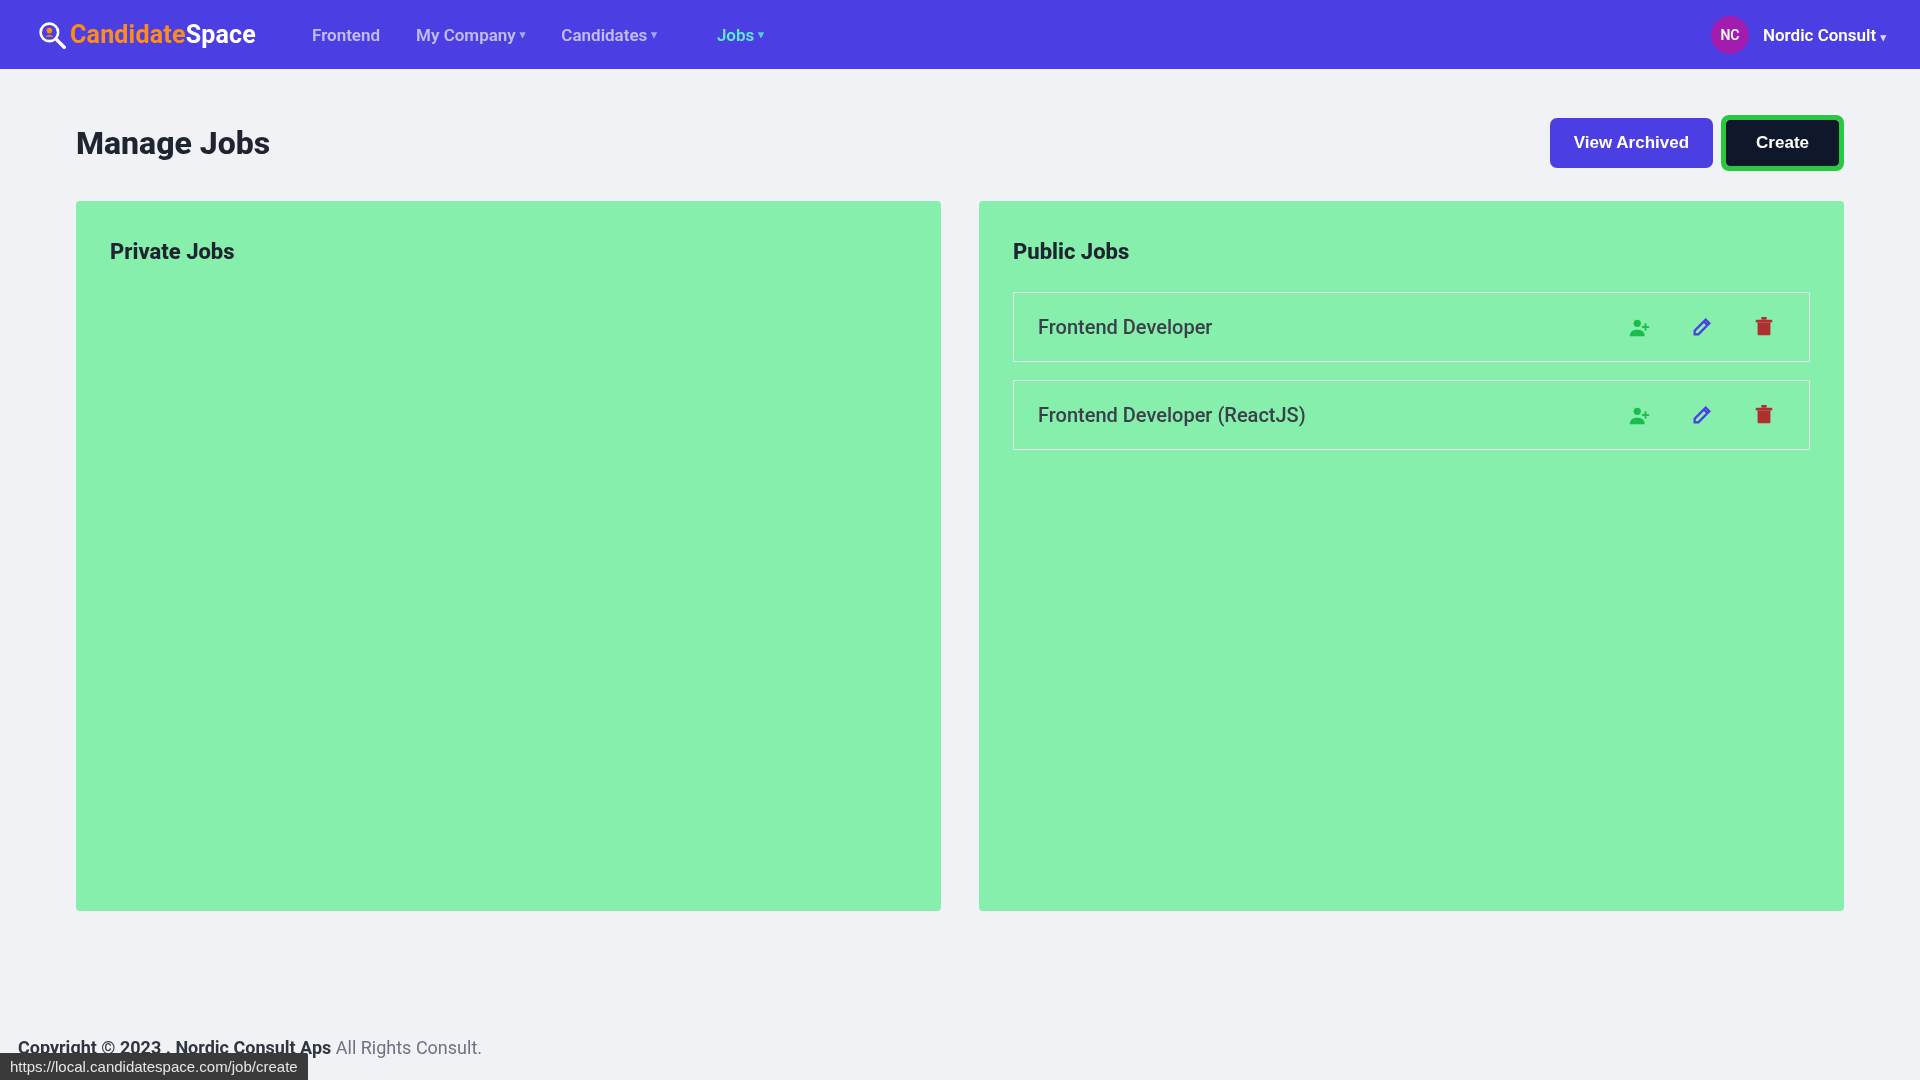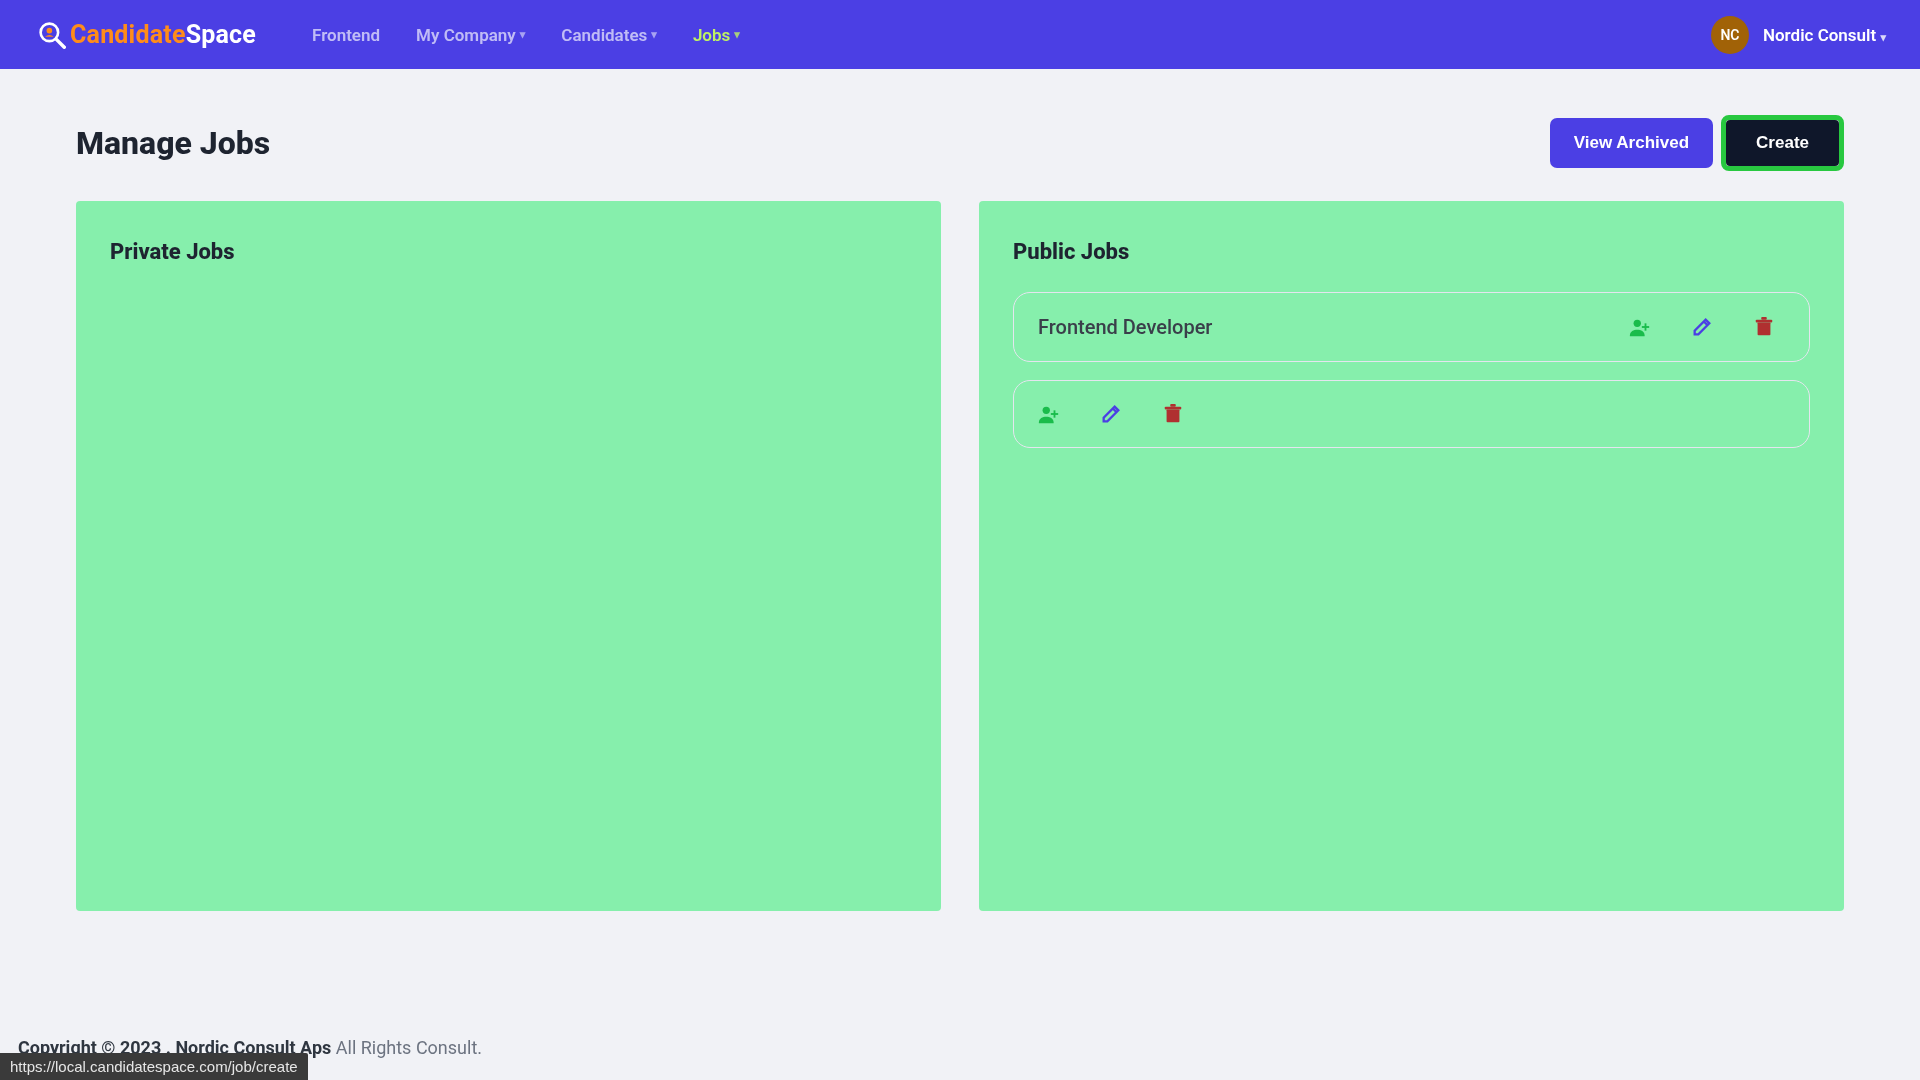--- a/index.html
+++ b/index.html
@@ -7,40 +7,40 @@
 
   
   .navbar { background:#4b3fe4; height:69px; display:flex; align-items:center; padding:0 34px 0 38px; color:#fff; }
   .logo { display:flex; align-items:flex-end; gap:4px; margin-right:56px; }
   .logo-icon { width:28px; height:28px; }
   .logo-text { font-size:25px; font-weight:700; letter-spacing:.2px; }
   .logo-candidate { color:#ff8c1a; }
   .logo-space { color:#fff; }
   .nav-links { display:flex; gap:36px; }
   .nav-item { display:flex; align-items:center; gap:4px; font-size:17px; font-weight:600; color:rgba(255,255,255,.65); cursor:pointer; }
-  .nav-item.active { color:#bef264; }
+  .nav-item.active { color:#5eead4;margin-left:24px; }
   .caret { font-size:11px; opacity:.8; }
   .nav-right { margin-left:auto; display:flex; align-items:center; gap:14px; }
-  .avatar { width:38px; height:38px; border-radius:50%; background:#a16207; display:flex; align-items:center; justify-content:center; font-size:14px; font-weight:600; color:#fff; }
+  .avatar { width:38px; height:38px; border-radius:50%; background:#a21caf; display:flex; align-items:center; justify-content:center; font-size:14px; font-weight:600; color:#fff; }
   .company-name { font-size:17px; font-weight:600; color:#fff; }
 
   
   .page-header { display:flex; align-items:center; justify-content:space-between; padding:46px 76px 30px 76px;gap:12px; }
   .page-title { font-size:32px; font-weight:800; color:#1e2430; }
   .header-actions { display:flex; gap:8px; align-items:center; }
   .btn { border:none; border-radius:7px; font-size:17px; font-weight:700; padding:15px 24px; cursor:pointer; }
   .btn-archived { background:#4b3fe4; color:#fff; }
   .create-wrap { border:5px solid #28c840; border-radius:8px; padding:0; }
   .btn-create { background:#0f172a; color:#fff; padding:13px 30px; border-radius:4px; }
 
   
   .panels { display:flex; gap:38px; padding:0 76px; }
   .panel { background:#86efac; flex:1; min-height:710px; border-radius:4px; padding:38px 34px; }
   .panel-title { font-size:22px; font-weight:800; color:#1e2430; margin-bottom:28px; }
-  .job-item { border:1px solid #e4e6ef; border-radius:17px; padding:22px 24px; margin-bottom:18px; display:flex; align-items:center; }
+  .job-item { border:1px solid #e4e6ef; border-radius:1px; padding:22px 24px; margin-bottom:18px; display:flex; align-items:center; }
   .job-title { font-size:20px; font-weight:500; color:#3a3f4a; flex:1; }
   .job-actions { display:flex; gap:40px; align-items:center; padding-right:10px; }
   .icon-btn { width:22px; height:22px; cursor:pointer; display:flex; align-items:center; justify-content:center; }
   .icon-btn svg { width:22px; height:22px; }
 
   
   .footer { position:absolute; bottom:22px; left:18px; font-size:18px; color:#2f3640; }
   .footer-bold { font-weight:700; }
   .footer-light { color:#6c7380; }
 
@@ -128,20 +128,21 @@
             <span class="icon-btn">
               <svg viewBox="0 0 24 24" fill="#b03030">
                 <rect x="5" y="7" width="14" height="14" rx="1"></rect>
                 <rect x="3" y="4" width="18" height="3" rx="1"></rect>
                 <rect x="9" y="1" width="6" height="3" rx="1"></rect>
               </svg>
             </span>
           </div>
         </div>
         <div class="job-item">
+          <div class="job-title">Frontend Developer (ReactJS)</div>
           <div class="job-actions">
             <span class="icon-btn">
               <svg viewBox="0 0 24 24" fill="#1abc4b">
                 <circle cx="9" cy="8" r="4"></circle>
                 <path d="M1 21c0-4 4-6 8-6s8 2 8 6v1H1z"></path>
                 <rect x="17" y="8" width="2" height="8"></rect>
                 <rect x="14" y="11" width="8" height="2"></rect>
               </svg>
             </span>
             <span class="icon-btn">

